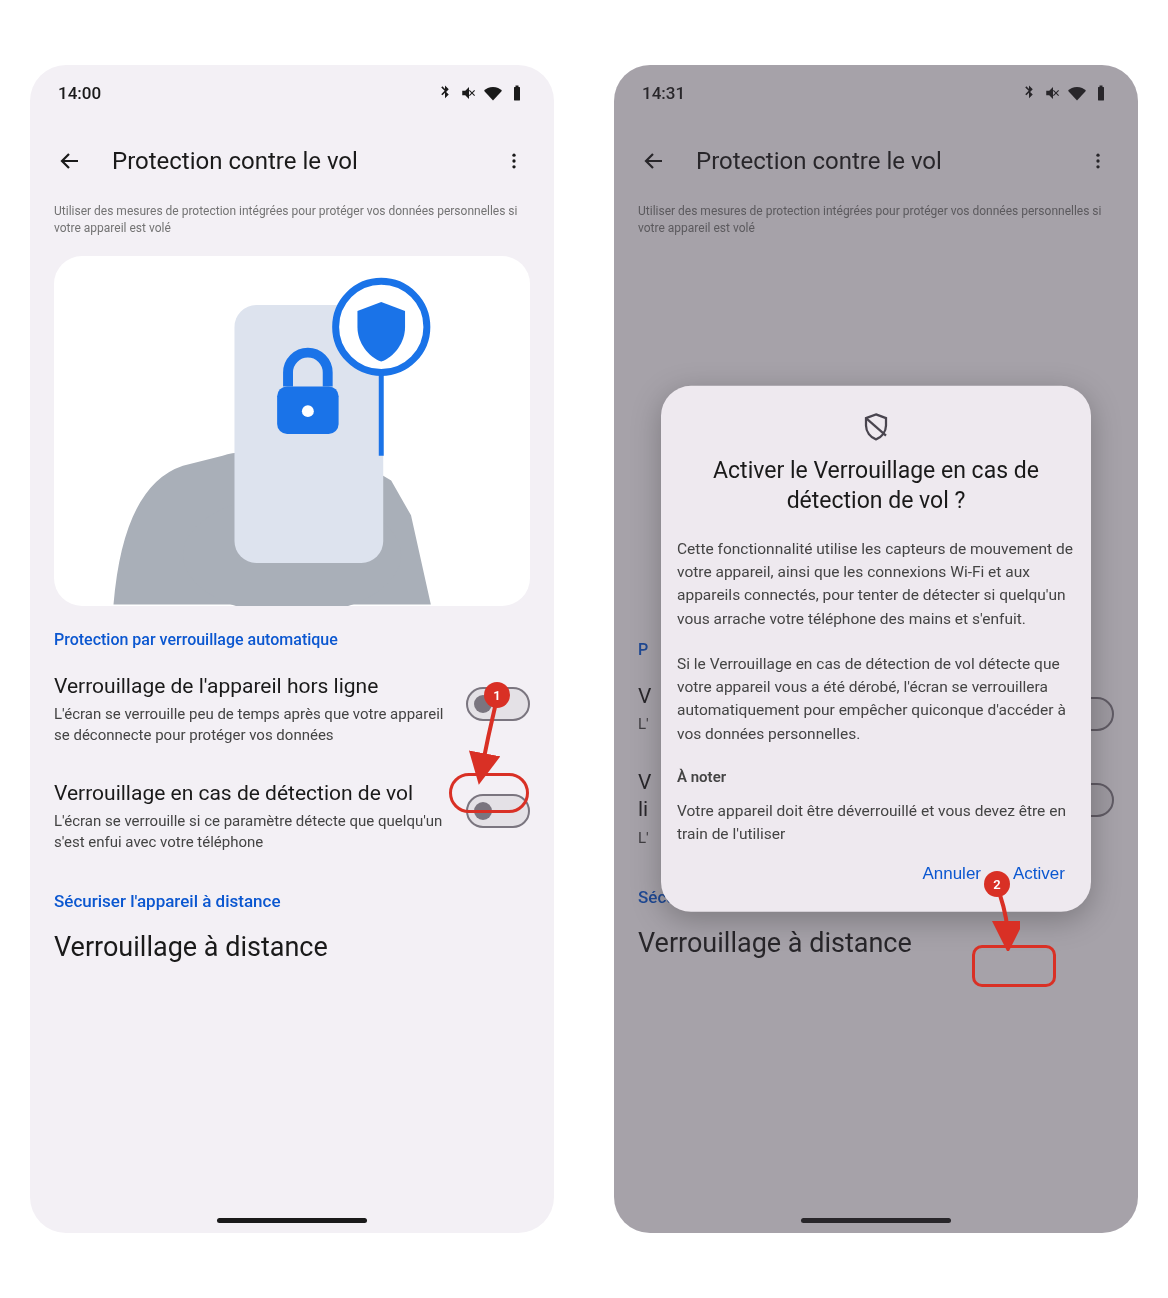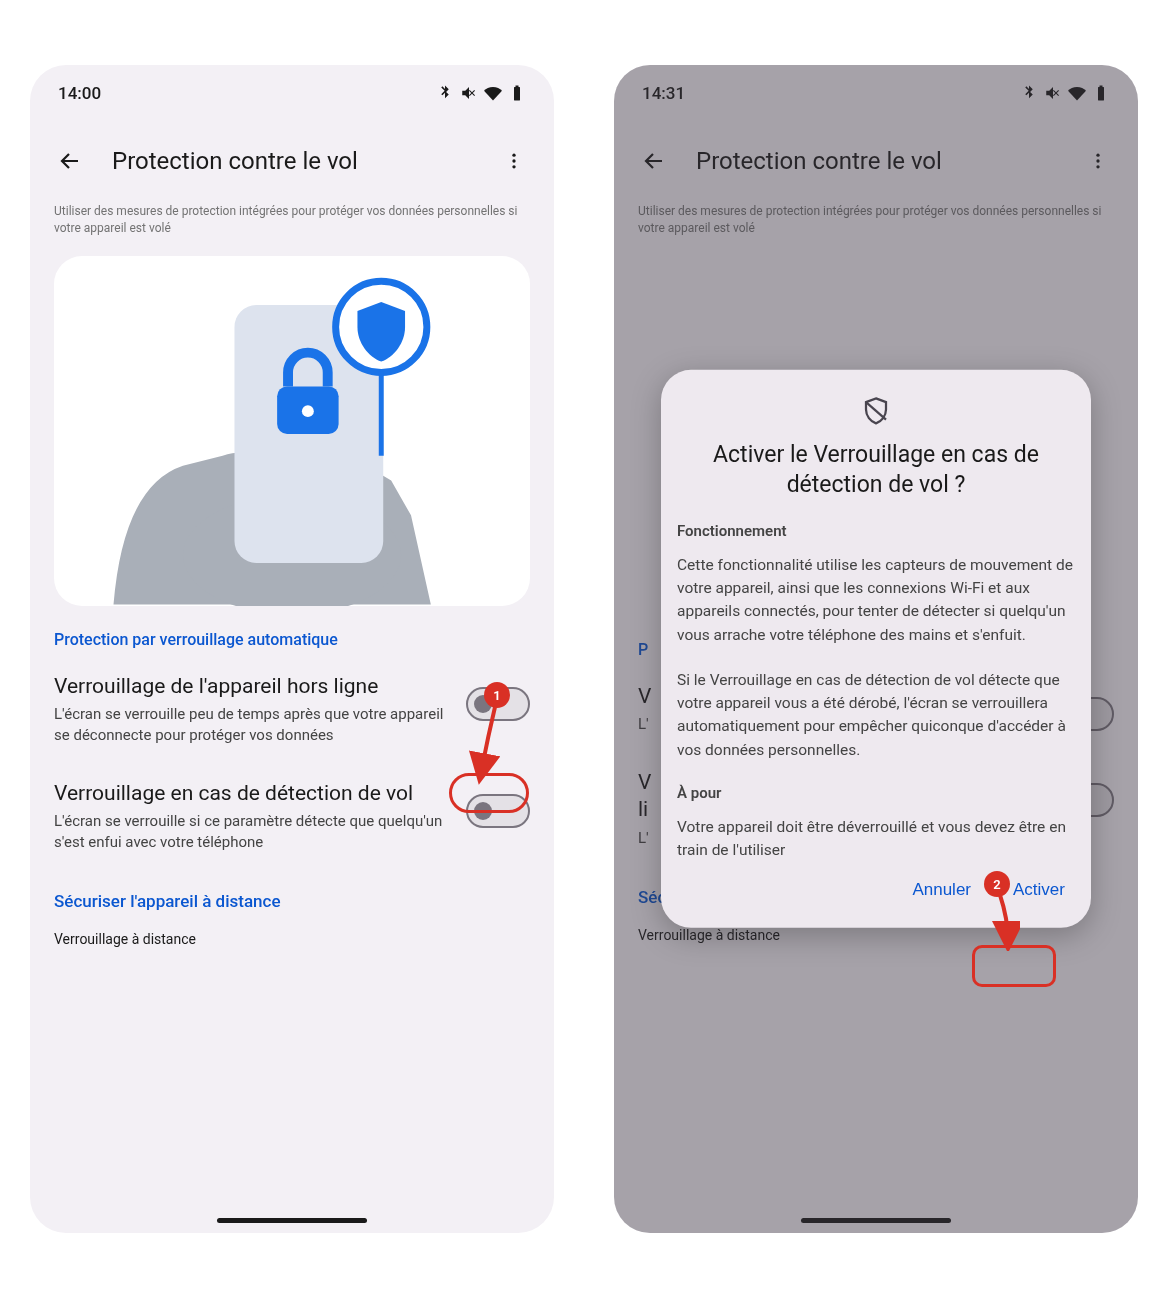--- a/index.html
+++ b/index.html
@@ -109,21 +109,21 @@
   }
   .link-row {
     padding: 22px 24px 8px;
     font-size: 17px;
     font-weight: 500;
     color: #0b57d0;
     cursor: pointer;
   }
   .last-title {
     padding: 12px 24px 0;
-    font-size: 14px;
+    font-size: 27px;
     font-weight: 400;
     color: #1a1a1a;
   }
   .nav-handle {
     position: absolute;
     bottom: 10px;
     left: 50%;
     transform: translateX(-50%);
     width: 150px; height: 5px;
     background: #1a1a1a;
@@ -168,21 +168,21 @@
   }
   .dialog-para {
     font-size: 15.5px;
     line-height: 1.5;
     color: #444;
     margin-bottom: 22px;
   }
   .dialog-actions {
     display: flex;
     justify-content: flex-end;
-    gap: 22px;
+    gap: 12px;
     margin-top: 8px;
   }
   .dialog-btn {
     font-size: 17px;
     font-weight: 500;
     color: #0b57d0;
     padding: 8px 10px;
     cursor: pointer;
     background: none;
     border: none;
@@ -368,24 +368,23 @@
   <div class="nav-handle"></div>
 
   <div class="dialog">
     <div class="dialog-icon">
       <svg viewBox="0 0 24 24" fill="none" stroke="#49454f" stroke-width="1.8">
           <path d="M12 2l8 3v6c0 5-3.5 9.5-8 11-4.5-1.5-8-6-8-11V5l8-3z"></path>
           <path d="M4 5l16 14" stroke-width="1.8"></path>
         </svg>
     </div>
     <div class="dialog-title">Activer le Verrouillage en cas de détection de vol ?</div>
-    <div class="dialog-subhdr">Fonctionnement</div>
     <div class="dialog-para">Cette fonctionnalité utilise les capteurs de mouvement de votre appareil, ainsi que les connexions Wi-Fi et aux appareils connectés, pour tenter de détecter si quelqu'un vous arrache votre téléphone des mains et s'enfuit.</div>
     <div class="dialog-para">Si le Verrouillage en cas de détection de vol détecte que votre appareil vous a été dérobé, l'écran se verrouillera automatiquement pour empêcher quiconque d'accéder à vos données personnelles.</div>
-    <div class="dialog-subhdr">À pour</div>
+    <div class="dialog-subhdr">À noter</div>
     <div class="dialog-para" style="margin-bottom:10px;">Votre appareil doit être déverrouillé et vous devez être en train de l'utiliser</div>
     <div class="dialog-actions">
       <button class="dialog-btn">Annuler</button>
       <button class="dialog-btn">Activer</button>
     </div>
   </div>
 
   <div class="anno-badge" style="left:370px; top:806px;">2</div>
   <svg class="anno-arrow" style="left:376px; top:826px; width:30px; height:60px;" viewBox="0 0 30 60">
     <defs>

